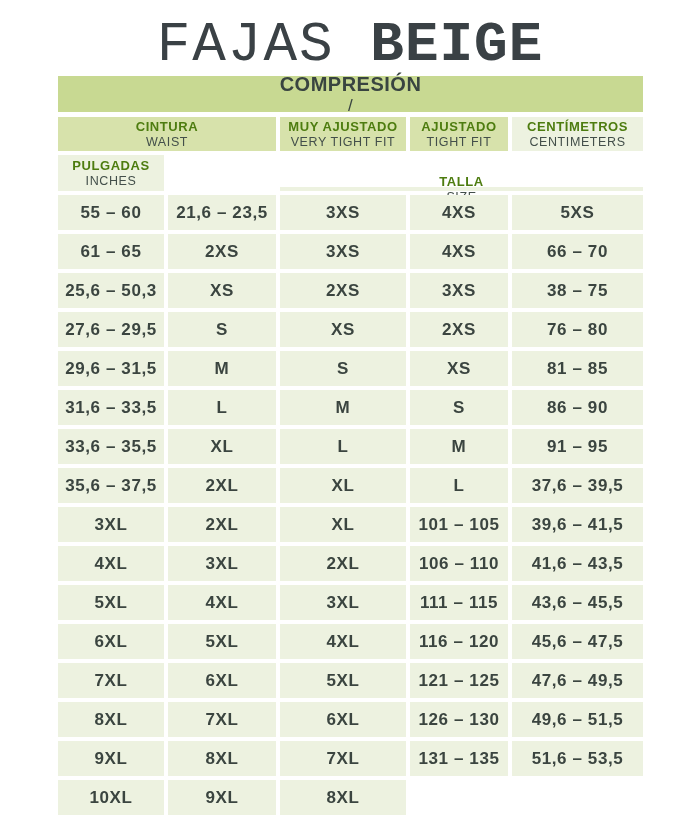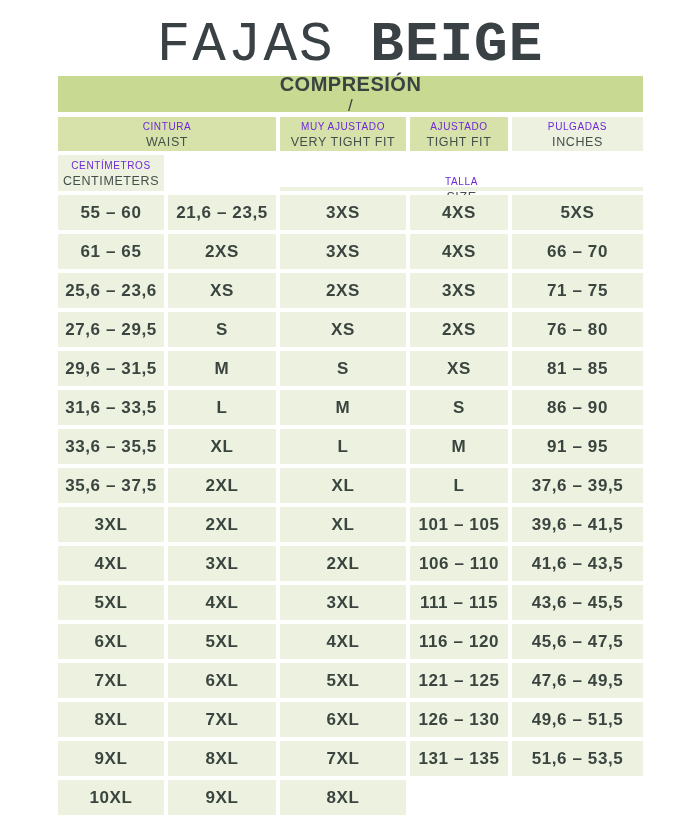--- a/index.html
+++ b/index.html
@@ -46,21 +46,21 @@
   .gcell {
     display: flex; flex-direction: column;
     align-items: center; justify-content: center;
     text-align: center;
   }
   .hdr  { background: #d7e2ab; }
   .unit { background: #edf2e0; }
   .data { background: #edf2e0; font-size: 17px; font-weight: 600; letter-spacing: 0.6px; color: #3b4540; }
   .span2 { grid-column: 1 / 3; }
   .span3 { grid-column: 3 / 6; margin-top: 32px; }
-  .main { font-size: 10px; font-weight: 400; letter-spacing: 0.6px; line-height: 16px; color: #6d28d9; }
+  .main { font-size: 13px; font-weight: 700; letter-spacing: 0.6px; line-height: 16px; color: #4d7c0f; }
   .sub  { font-size: 12.5px; font-weight: 400; letter-spacing: 0.6px; line-height: 14px; color: #434f4a; }
 </style>
 </head>
 <body>
 
 <div class="page">
 
   <div class="title">
     <span class="light">FAJAS</span><span> </span><span class="heavy">BEIGE</span>
   </div>
@@ -81,47 +81,47 @@
       <div class="gcell hdr">
         <span class="main">MUY AJUSTADO</span>
         <span class="sub">VERY TIGHT FIT</span>
       </div>
       <div class="gcell hdr">
         <span class="main">AJUSTADO</span>
         <span class="sub">TIGHT FIT</span>
       </div>
 
       <div class="gcell unit">
+        <span class="main">CENTÍMETROS</span>
+        <span class="sub">CENTIMETERS</span>
+      </div>
+      <div class="gcell unit">
         <span class="main">PULGADAS</span>
         <span class="sub">INCHES</span>
-      </div>
-      <div class="gcell unit">
-        <span class="main">CENTÍMETROS</span>
-        <span class="sub">CENTIMETERS</span>
       </div>
       <div class="gcell unit span3">
         <span class="main">TALLA</span>
         <span class="sub">SIZE</span>
       </div>
 
     <div class="gcell data">55 – 60</div>
         <div class="gcell data">21,6 – 23,5</div>
         <div class="gcell data">3XS</div>
         <div class="gcell data">4XS</div>
         <div class="gcell data">5XS</div>
         <div class="gcell data">61 – 65</div>
         <div class="gcell data">2XS</div>
         <div class="gcell data">3XS</div>
         <div class="gcell data">4XS</div>
         <div class="gcell data">66 – 70</div>
-        <div class="gcell data">25,6 – 23,6</div>
+        <div class="gcell data">25,6 – 50,3</div>
         <div class="gcell data">XS</div>
         <div class="gcell data">2XS</div>
         <div class="gcell data">3XS</div>
-        <div class="gcell data">71 – 75</div>
+        <div class="gcell data">38 – 75</div>
         <div class="gcell data">27,6 – 29,5</div>
         <div class="gcell data">S</div>
         <div class="gcell data">XS</div>
         <div class="gcell data">2XS</div>
         <div class="gcell data">76 – 80</div>
         <div class="gcell data">29,6 – 31,5</div>
         <div class="gcell data">M</div>
         <div class="gcell data">S</div>
         <div class="gcell data">XS</div>
         <div class="gcell data">81 – 85</div>

